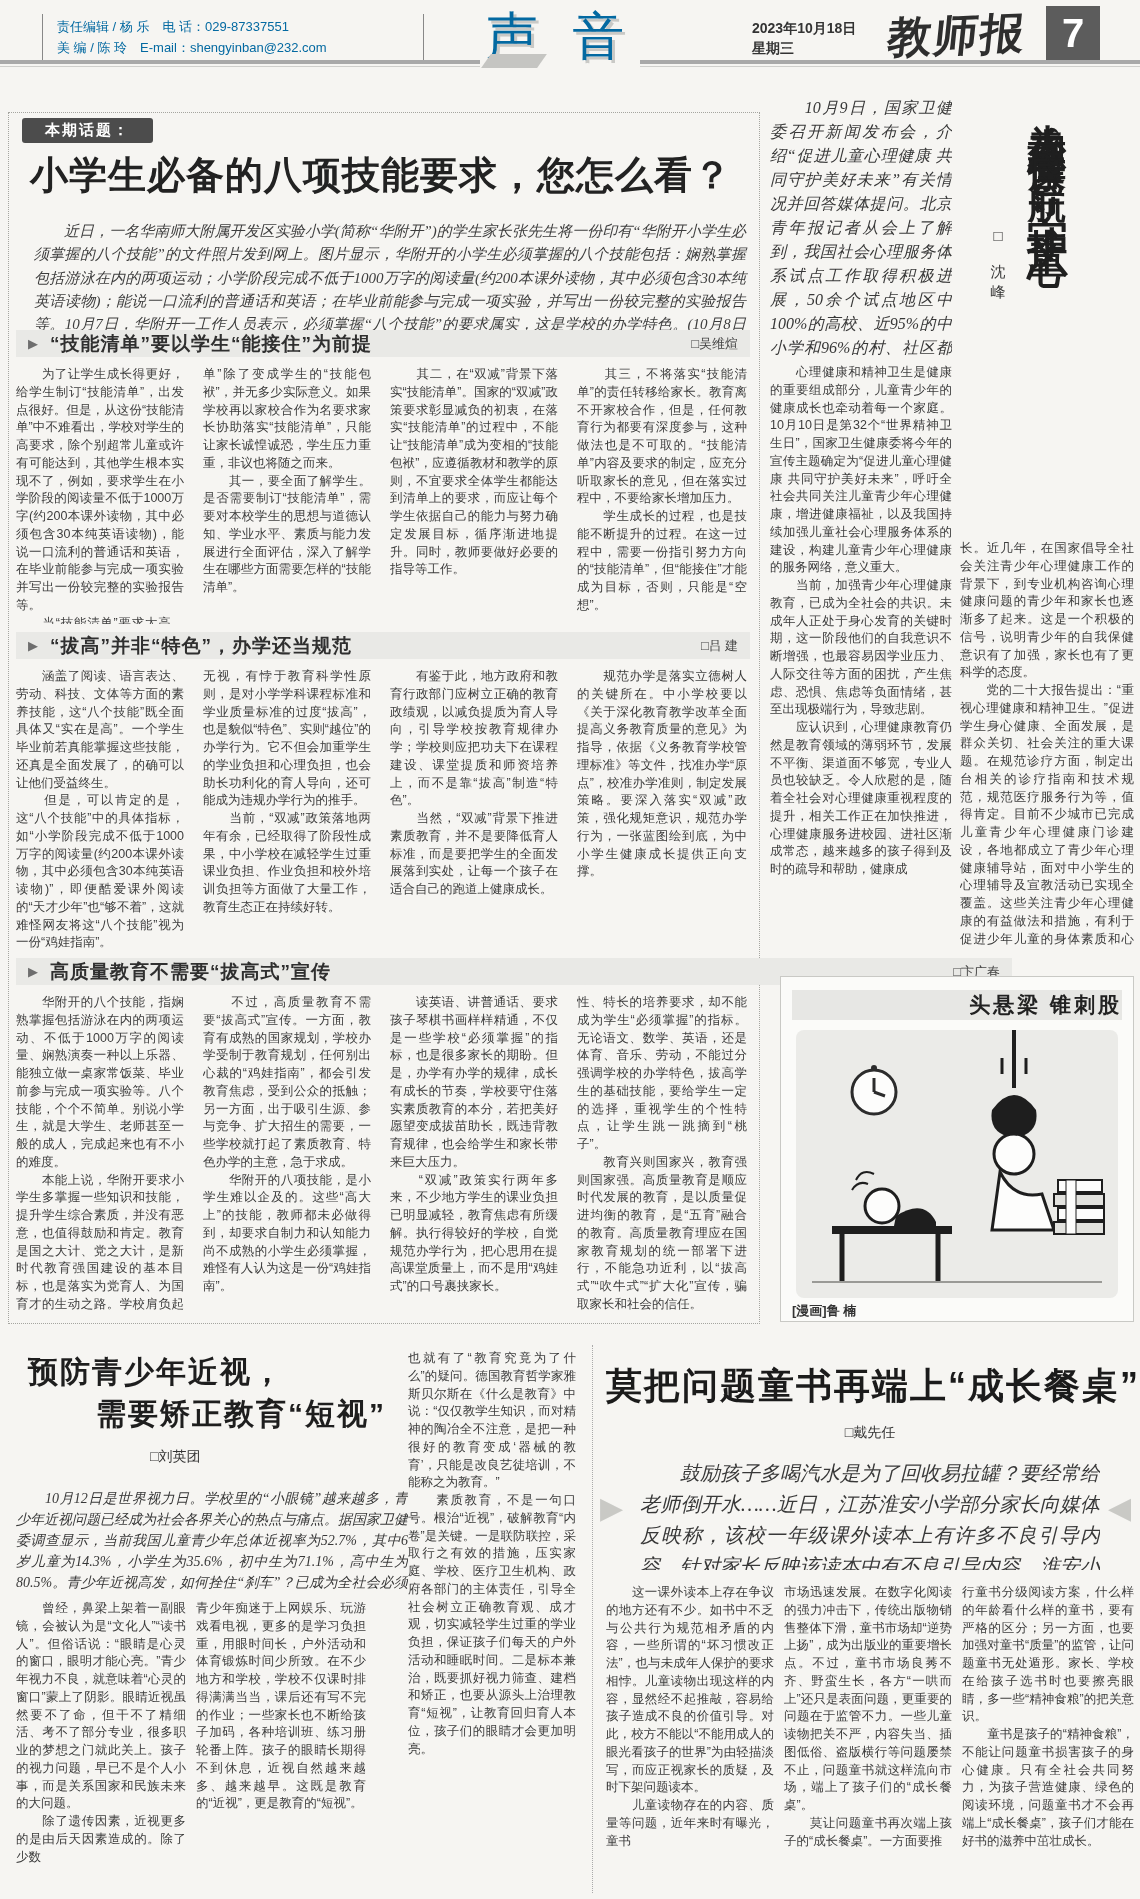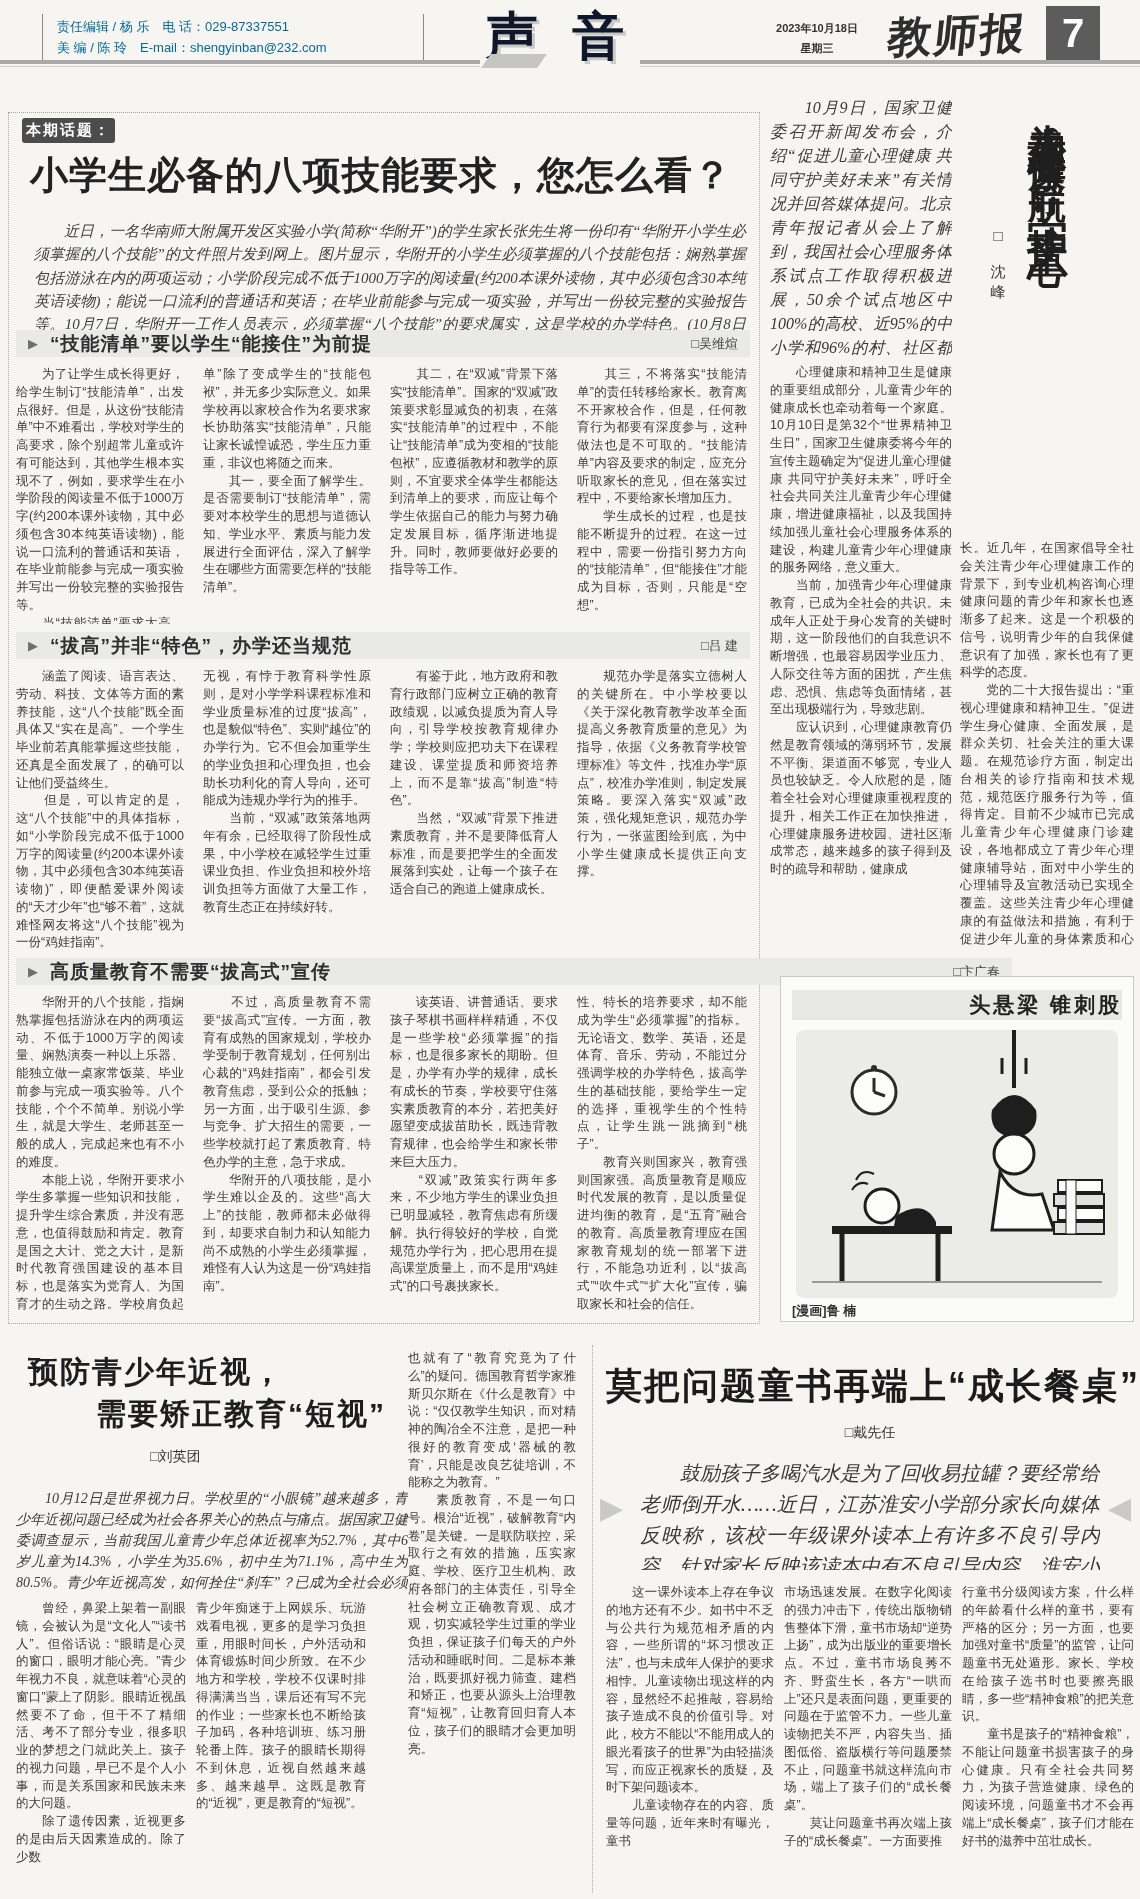--- a/index.html
+++ b/index.html
@@ -6,32 +6,32 @@
   body{width:1140px;height:1899px;position:relative;background:#f6f5f2;
        font-family:"Liberation Sans",sans-serif;color:#3c3c3c;overflow:hidden}
   .abs{position:absolute}
   
   .ed-box{left:42px;top:14px;width:352px;height:44px;border-left:1px solid #888;border-right:1px solid #888;
           padding:2px 14px;font-size:13px;color:#0369a1;line-height:21px}
   .ed-row{white-space:nowrap}
   .head-rule{left:0;top:60px;width:1140px;height:4px;background:#a9a9a9}
   .head-rule2{left:0;top:66px;width:1140px;height:1px;background:#cfcfcc}
   .masthead{left:480px;top:2px;width:160px;height:72px;background:#f6f5f2;text-align:center}
-  .masthead .zi{font-size:52px;font-weight:bold;color:#0f172a;letter-spacing:10px;
+  .masthead .zi{font-size:52px;font-weight:normal;color:#0369a1;letter-spacing:10px;
                 text-shadow:3px 3px 0 #c9c9c6;font-family:"Liberation Sans",sans-serif}
   .masthead .sh{position:absolute;left:6px;top:52px;width:56px;height:14px;background:#c5c5c2;transform:skewX(-35deg)}
-  .date-blk{left:752px;top:18px;width:130px;text-align:center;font-weight:bold;color:#333;font-size:11px;line-height:20px}
+  .date-blk{left:752px;top:18px;width:130px;text-align:left;font-weight:bold;color:#333;font-size:14px;line-height:20px}
   .paper-name{left:888px;top:6px;width:150px;font-family:"Liberation Serif",serif;font-weight:bold;
               font-size:44px;color:#2e2e2e;transform:skewX(-8deg) rotate(-2deg);letter-spacing:2px}
   .pagenum{left:1046px;top:6px;width:54px;height:54px;background:#5c5c5c;color:#fff;font-size:40px;
            font-weight:bold;text-align:center;line-height:54px}
   
   .topic-box{left:8px;top:112px;width:750px;height:1210px;border:1px dotted #a5a5a0}
   .topic-tag{left:22px;top:118px;background:#4c4c4c;color:#fff;font-size:15px;font-weight:bold;
-             padding:3px 4px;border-radius:3px;letter-spacing:2px}
+             padding:3px 23px;border-radius:3px;letter-spacing:2px}
   .topic-headline{left:30px;top:150px;width:722px;font-size:38px;font-weight:bold;color:#222;letter-spacing:1px;white-space:nowrap}
   .topic-intro{left:34px;top:220px;width:712px;font-family:"Liberation Serif",serif;font-style:italic;
                font-size:15px;line-height:1.55;color:#3d3d3d;text-align:justify}
   
   .bar{height:27px;background:#e9e9e6;display:flex;align-items:center;padding:0 12px;box-sizing:border-box}
   .bar .arr{color:#6e6e6e;font-size:13px;margin-right:12px}
   .bar .h{font-size:19px;font-weight:bold;color:#2f2f2f;letter-spacing:1px}
   .bar .by{margin-left:auto;font-size:13px;color:#444;font-family:"Liberation Serif",serif}
   
   .col{font-size:12.5px;line-height:1.42;text-align:justify;color:#3c3c3c;

